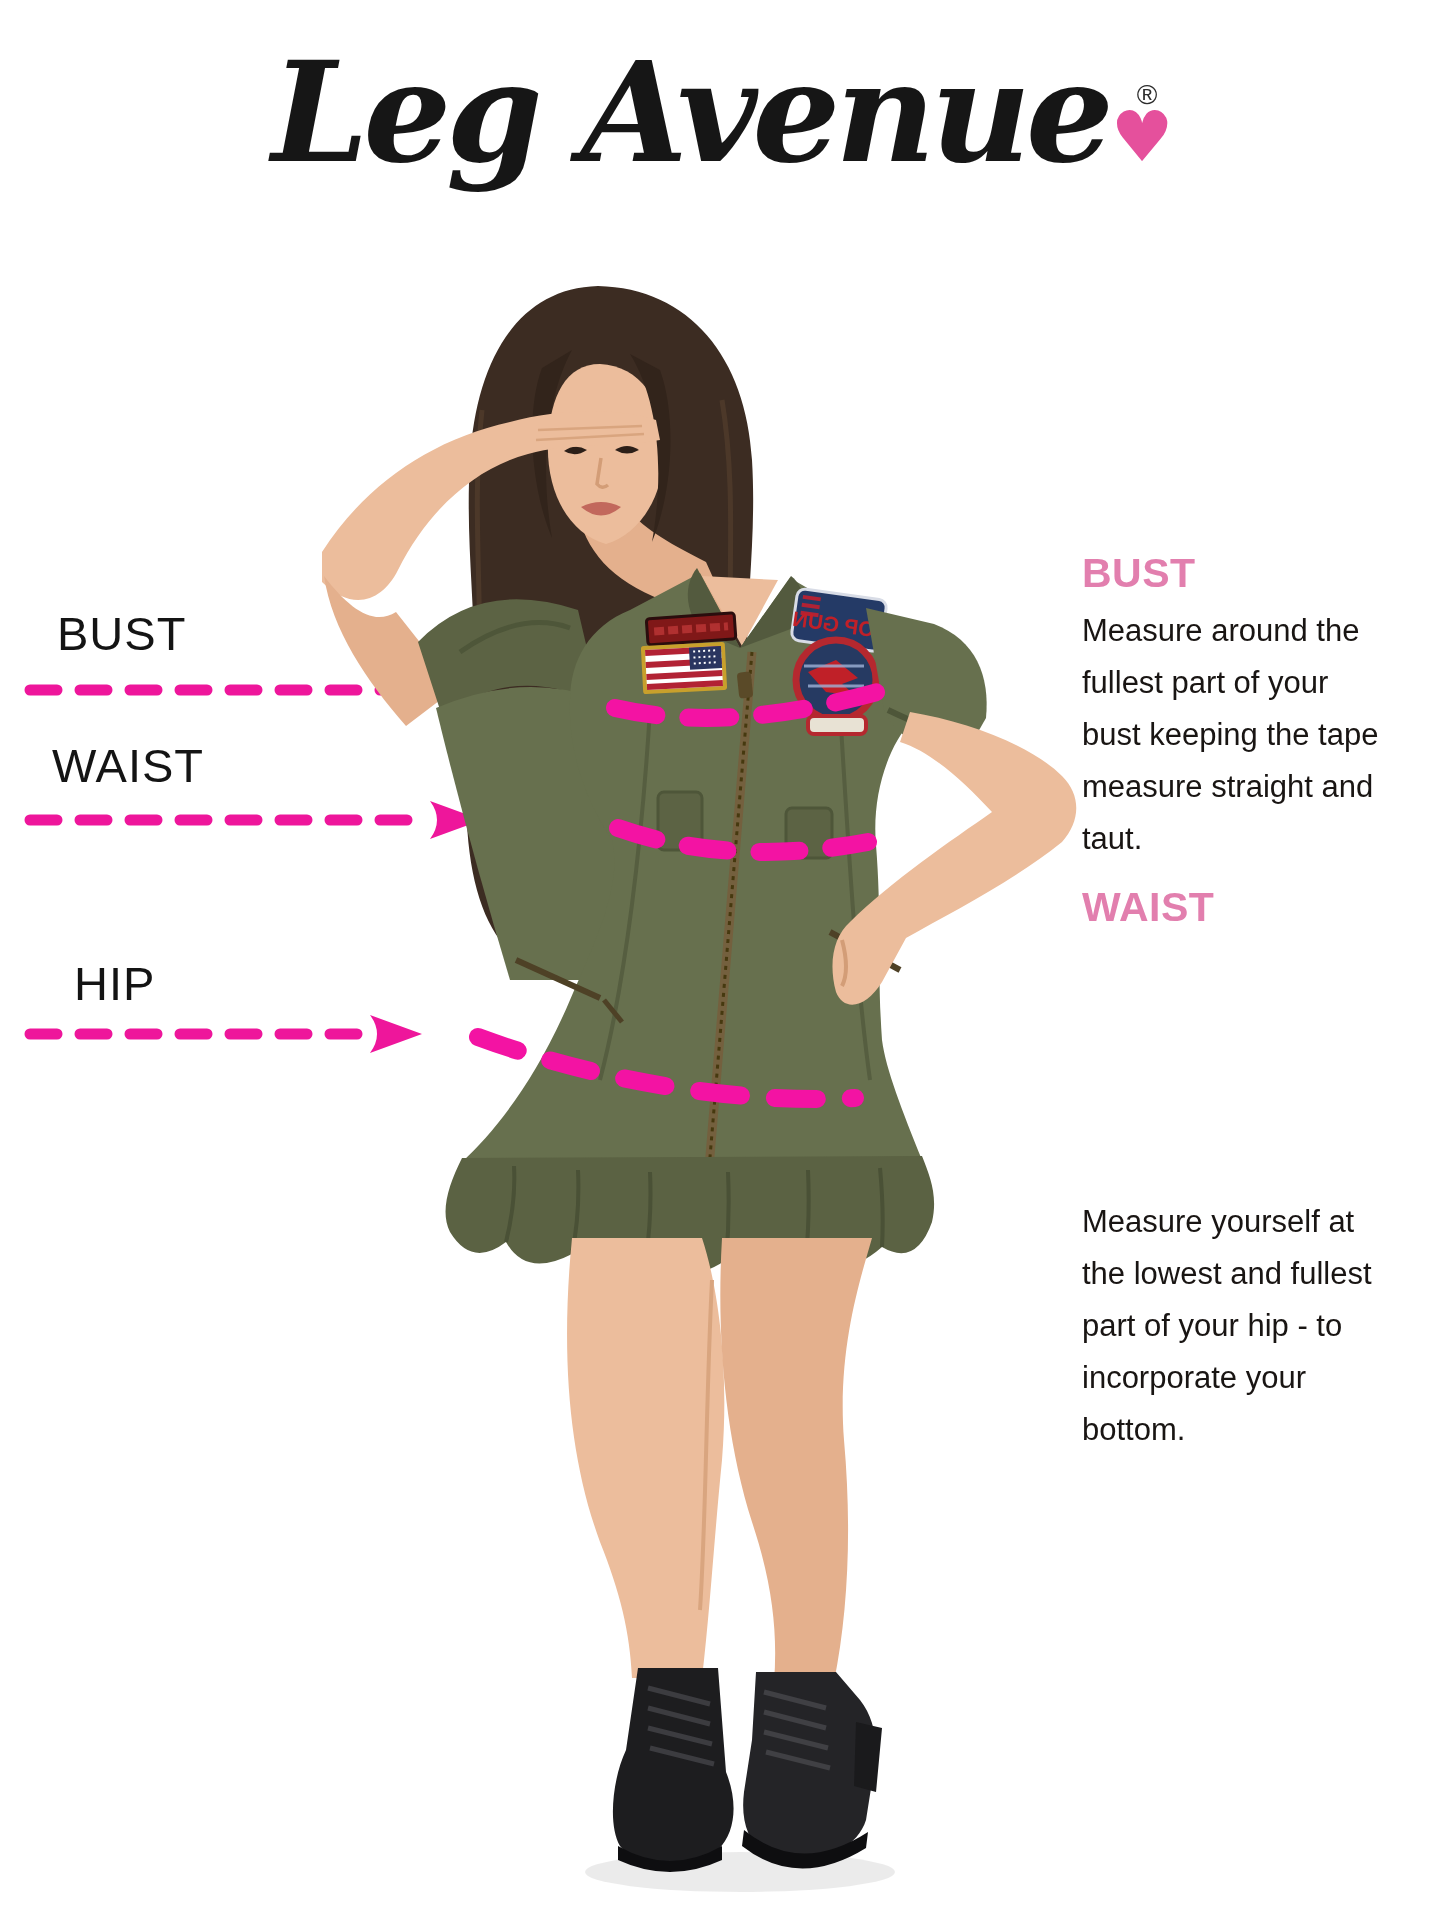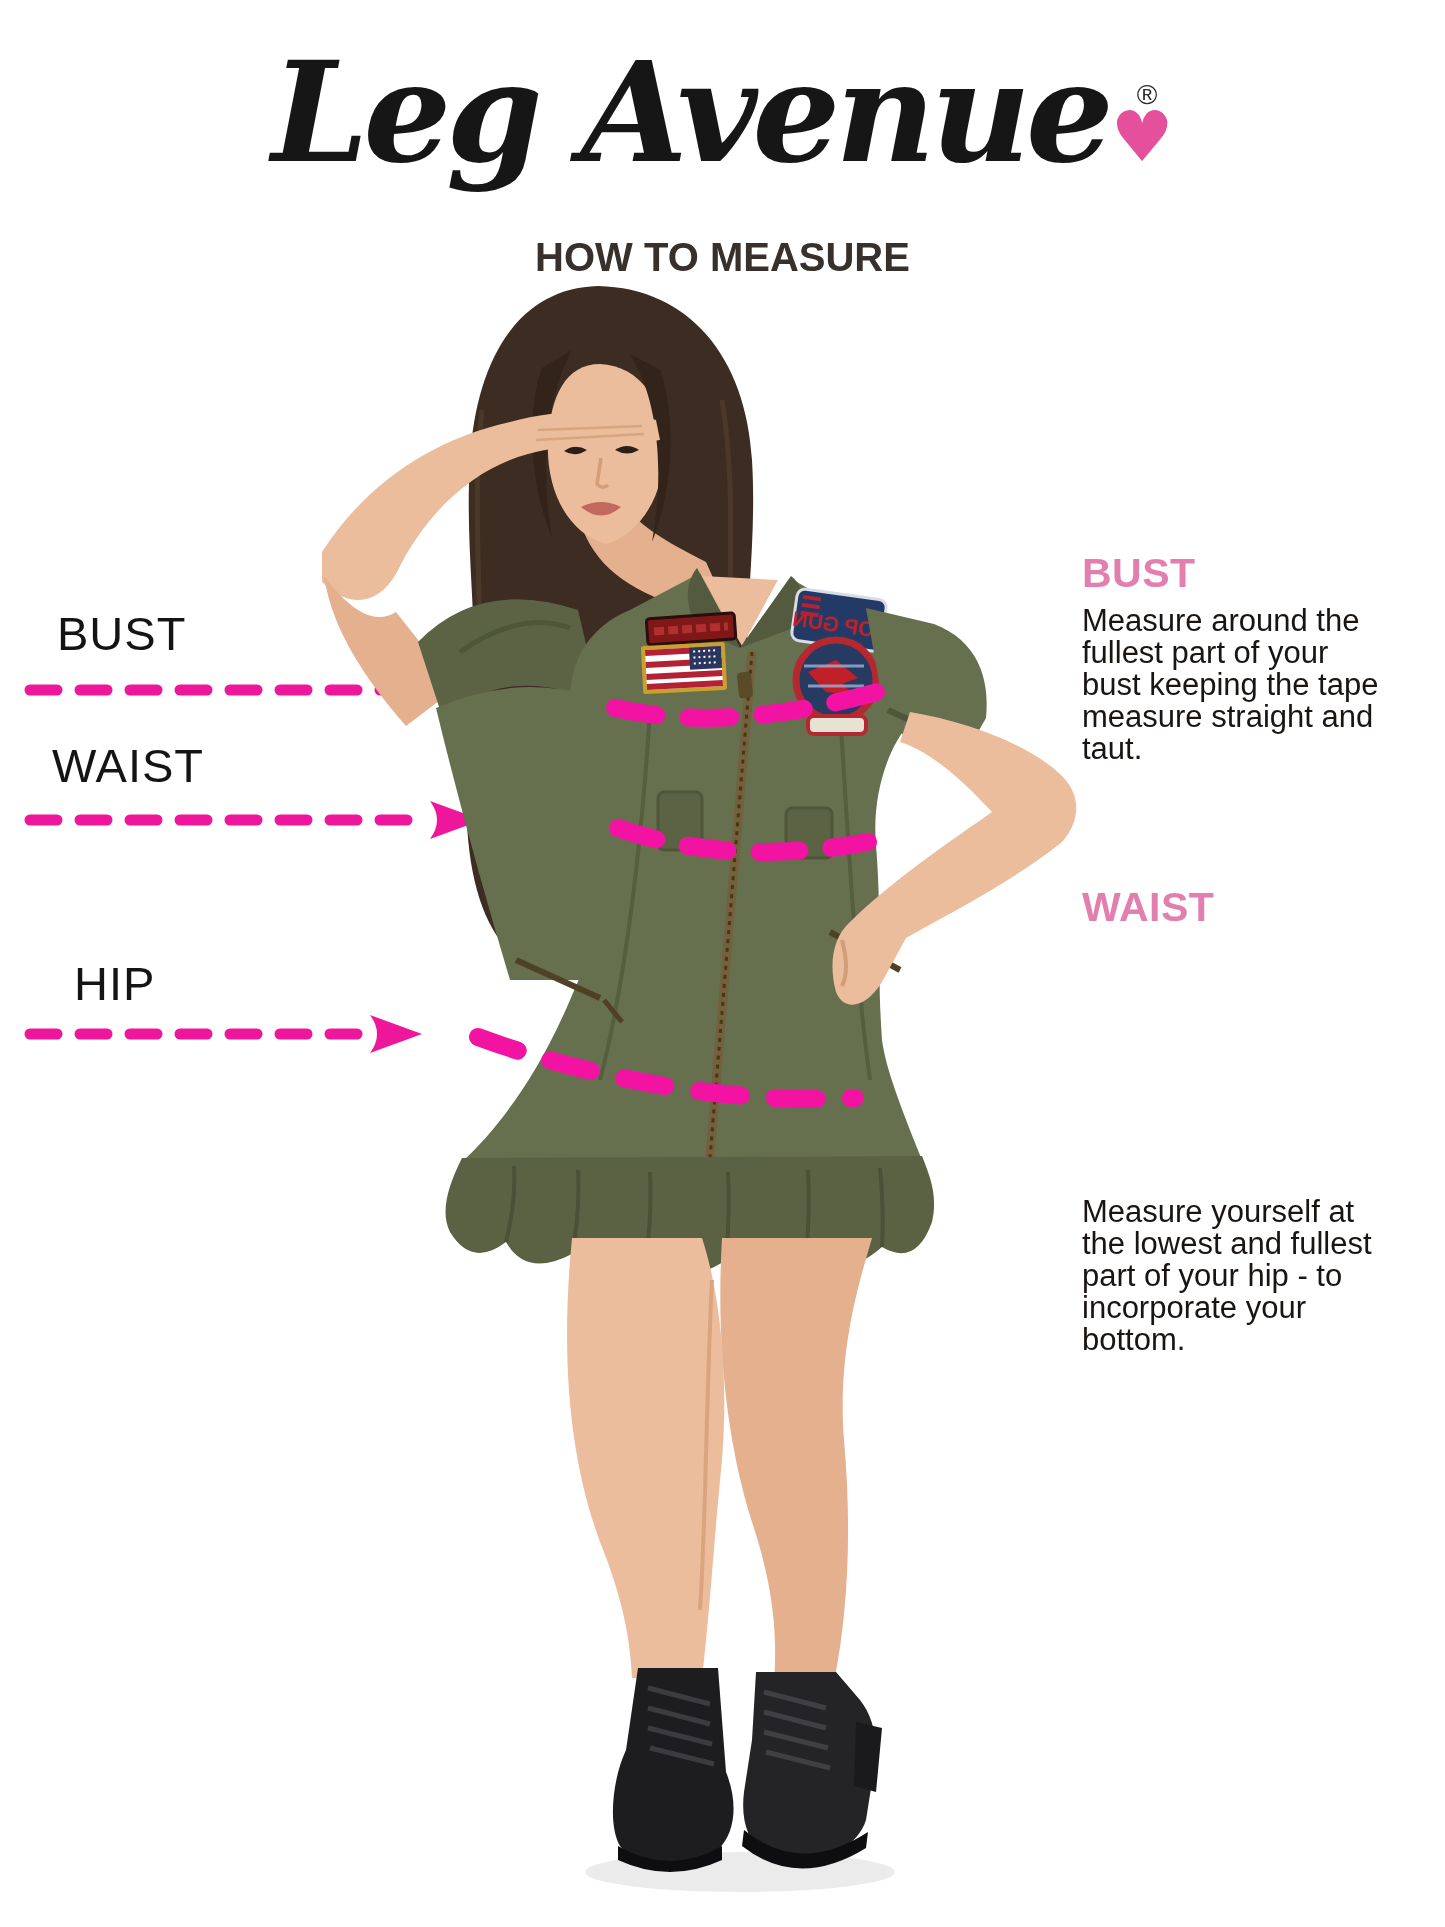--- a/index.html
+++ b/index.html
@@ -23,37 +23,36 @@
   #label-waist{left:52px;top:738px;}
   #label-hip{left:74px;top:956px;}
   .arrow{position:absolute;}
   #arrow-bust{left:24px;top:668px;}
   #arrow-waist{left:24px;top:798px;}
   #arrow-hip{left:24px;top:1012px;}
 
   
   .spec{position:absolute;left:1082px;width:308px;}
   .spec h3{margin:0 0 8px 0;font-size:41px;font-weight:bold;color:#e27fae;letter-spacing:0.5px;}
-  .spec p{margin:0;font-size:31px;line-height:32px;color:#191513;}
+  .spec p{margin:0;font-size:31px;line-height:52px;color:#191513;}
   #spec-bust{top:550px;}
   #spec-waist{top:884px;}
   #spec-hips{top:1196px;}
 
   
   .model{position:absolute;left:270px;top:280px;width:830px;height:1640px;}
 </style>
 </head>
 <body>
 
 <div class="page">
 
   <div class="logo">
     <span class="logo-text">Leg Avenue</span><span class="logo-end"><span class="logo-reg">®</span><span class="logo-heart">♥</span></span>
   </div>
-  <div class="subtitle">HOW TO MEASURE</div>
 
   <div class="m-label" id="label-bust">BUST</div>
   <svg class="arrow" id="arrow-bust" width="442" height="44" viewBox="0 0 442 44">
     <line x1="6" y1="22" x2="382" y2="22" stroke="#ee169b" stroke-width="11" stroke-linecap="round" stroke-dasharray="27 23"></line>
     <path d="M386,3 L438,22 L386,41 Q400,22 386,3 Z" fill="#ee169b"></path>
   </svg>
 
   <div class="m-label" id="label-waist">WAIST</div>
   <svg class="arrow" id="arrow-waist" width="462" height="44" viewBox="0 0 462 44">
     <line x1="6" y1="22" x2="402" y2="22" stroke="#ee169b" stroke-width="11" stroke-linecap="round" stroke-dasharray="27 23"></line>

